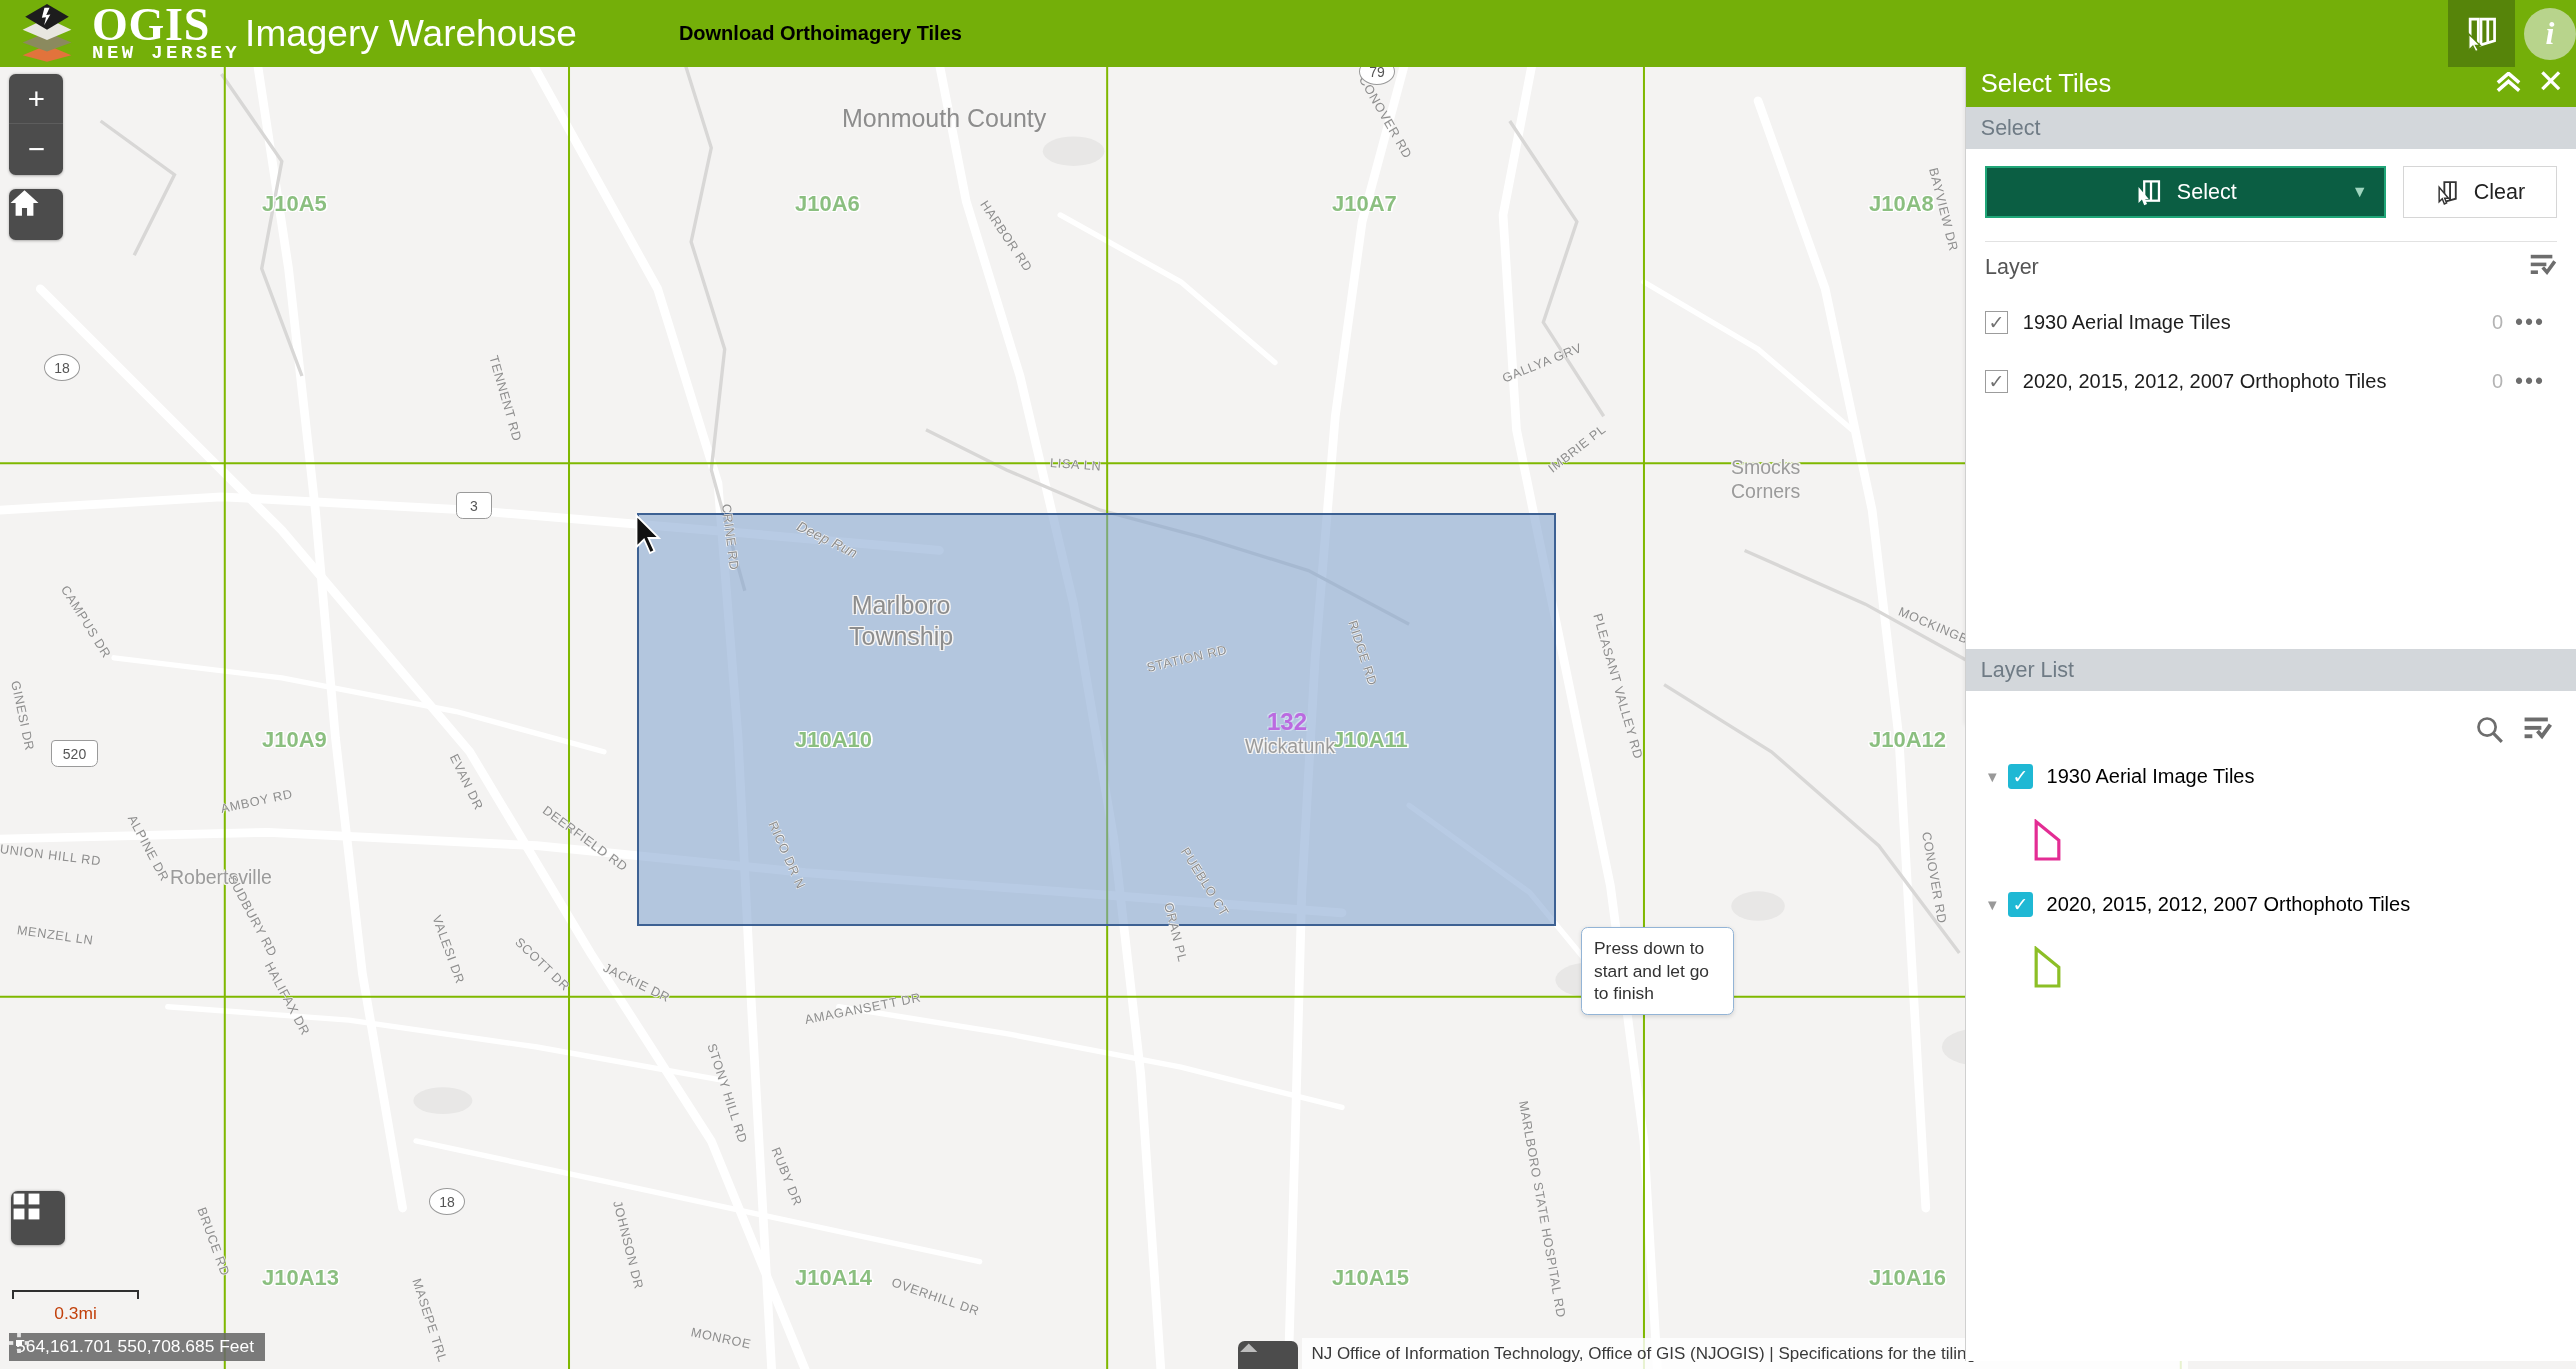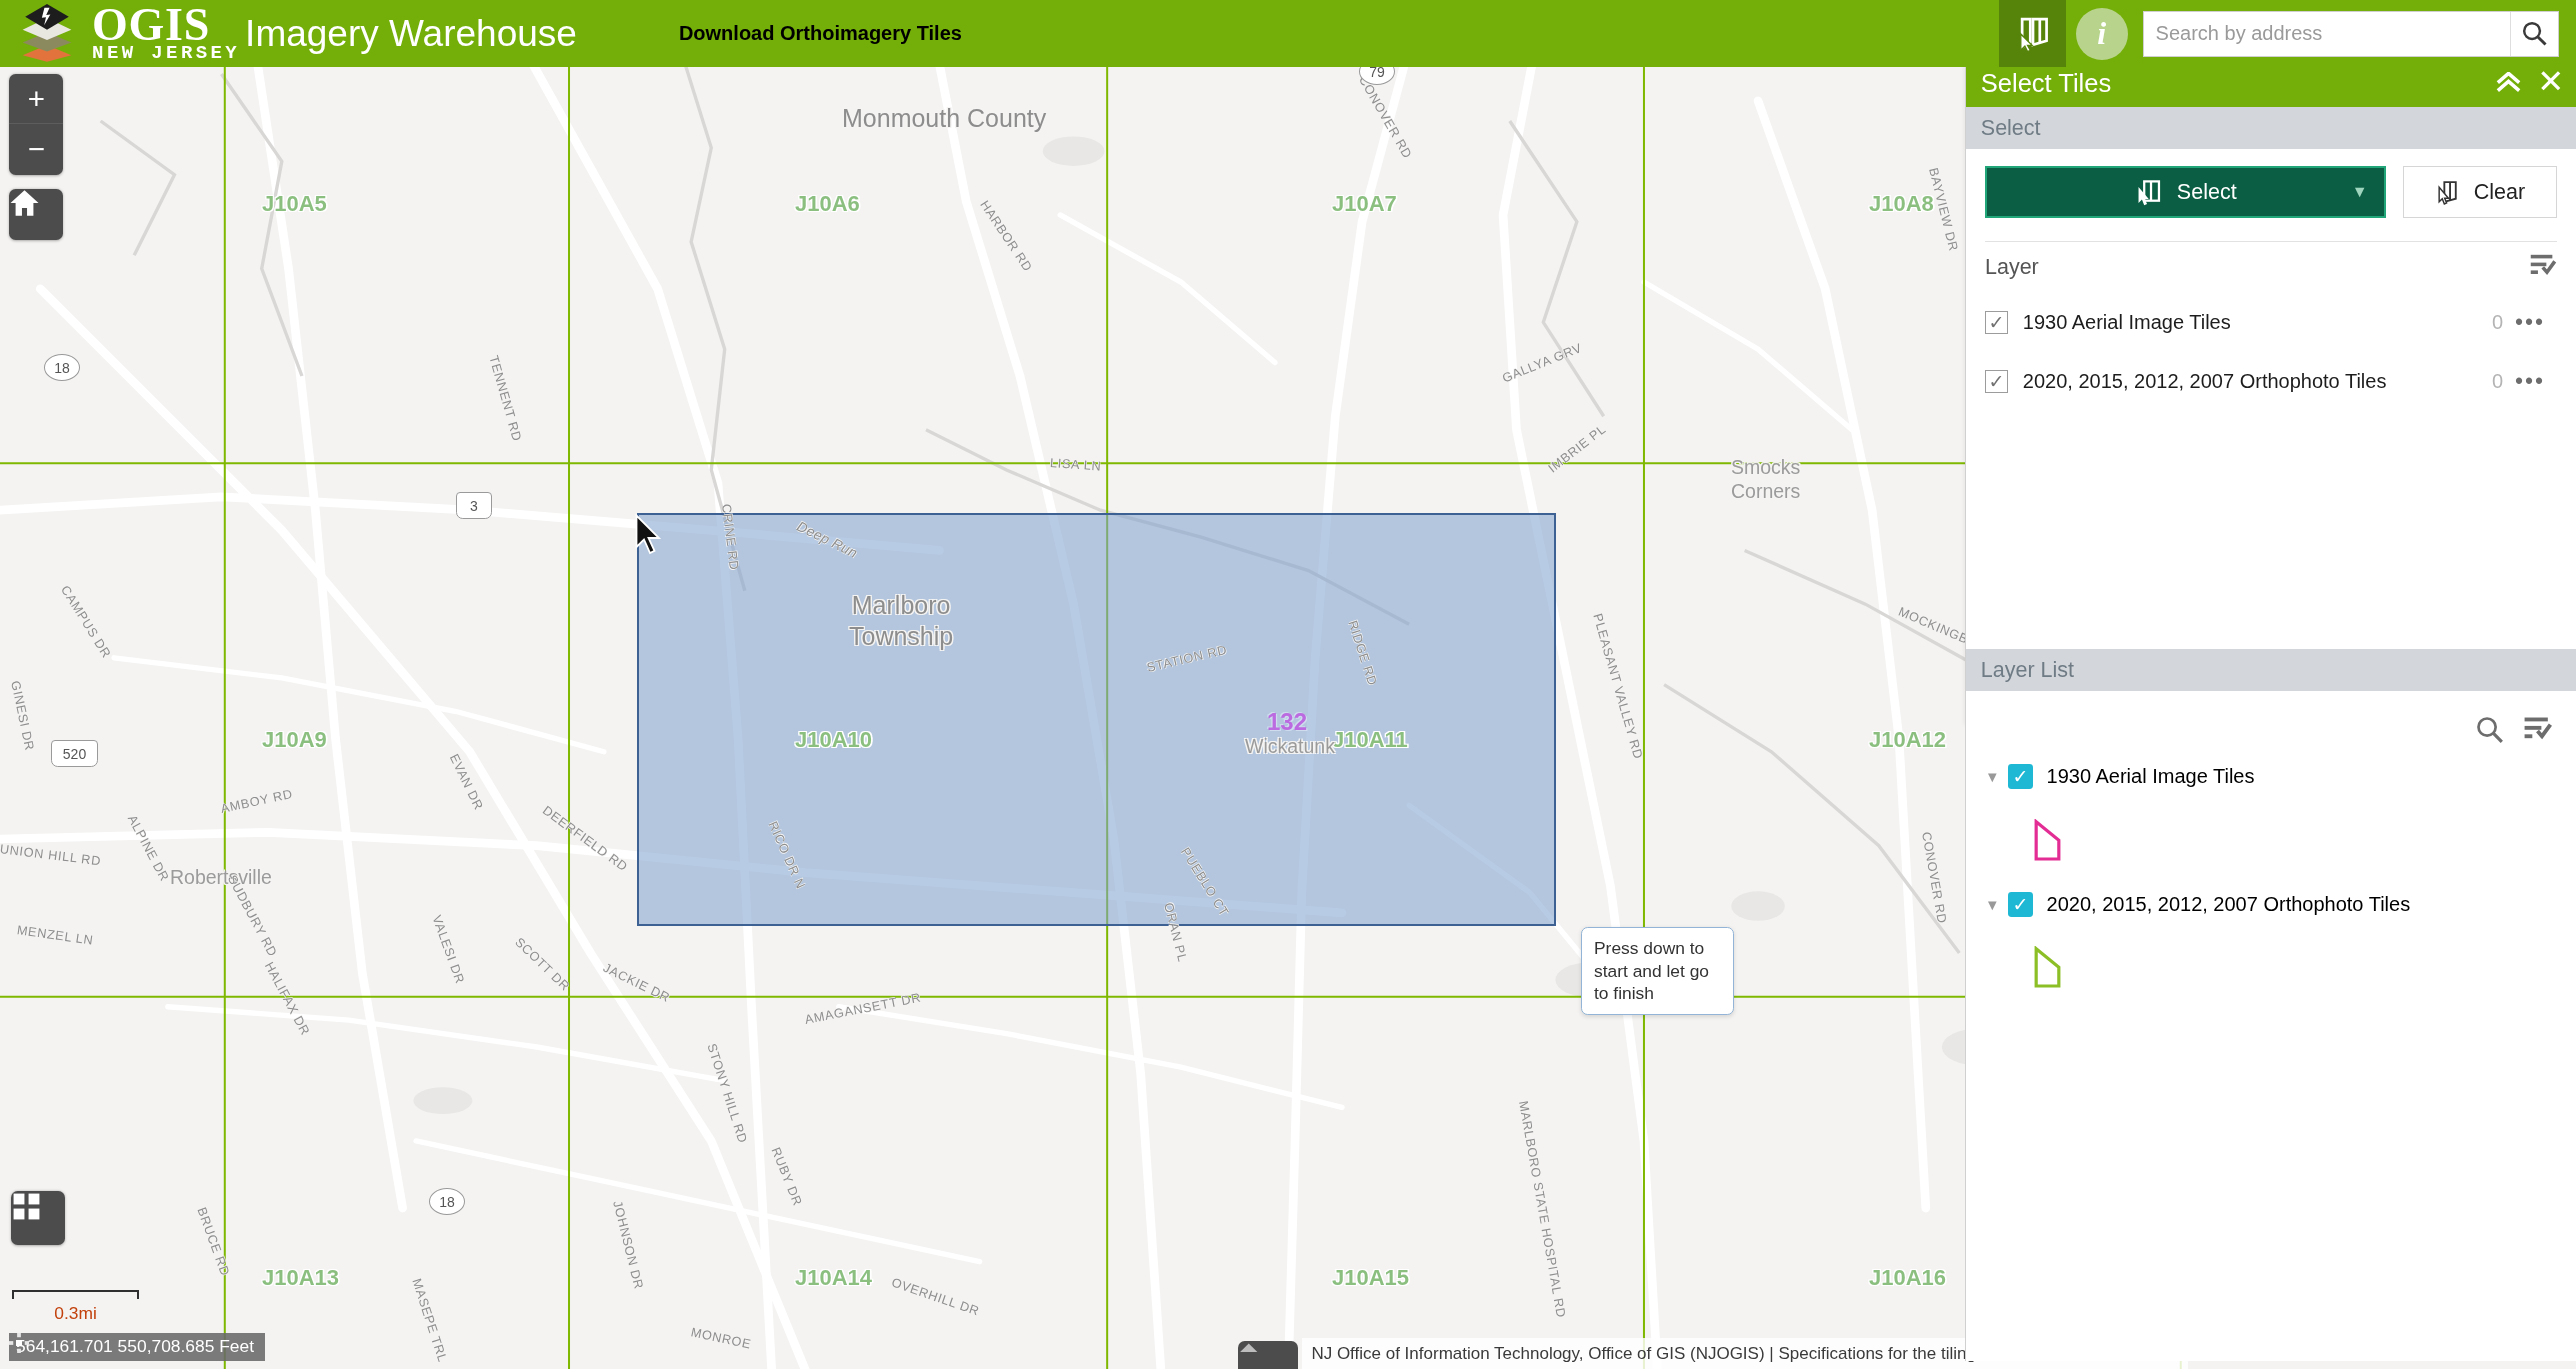--- a/index.html
+++ b/index.html
@@ -413,29 +413,20 @@
   <div id="header-right">
     <div id="select-tool-btn">
       <svg width="38" height="38" viewBox="0 0 28 28">
         <path d="M6 3 L12 3 L12 20 L6 24 Z" fill="none" stroke="#fff" stroke-width="2"></path>
         <path d="M14 3 L24 3 L24 19 L14 22 Z" fill="none" stroke="#fff" stroke-width="2"></path>
         <line x1="19" y1="3" x2="19" y2="20" stroke="#fff" stroke-width="2"></line>
         <path d="M5 14 L5 26 L8 23 L10 27 L12 26 L10 22.5 L13.5 22.5 Z" fill="#fff" stroke="#56840a" stroke-width="1"></path>
       </svg>
     </div>
     <div id="info-btn">i</div>
-    <div id="searchbox">
-      <input id="search-input" type="text" placeholder="Search by address" style="">
-      <div id="search-btn">
-        <svg width="27" height="27" viewBox="0 0 22 22">
-          <circle cx="9" cy="9" r="6.4" fill="none" stroke="#3a3a3a" stroke-width="2"></circle>
-          <line x1="13.6" y1="13.6" x2="20" y2="20" stroke="#3a3a3a" stroke-width="2.4"></line>
-        </svg>
-      </div>
-    </div>
   </div>
 </div>
 
 <div id="panel">
 
   <div id="select-widget">
     <div class="widget-titlebar">
       <div class="t">Select Tiles</div>
       <div class="act">
         <svg width="27" height="20" viewBox="0 0 20 15">

